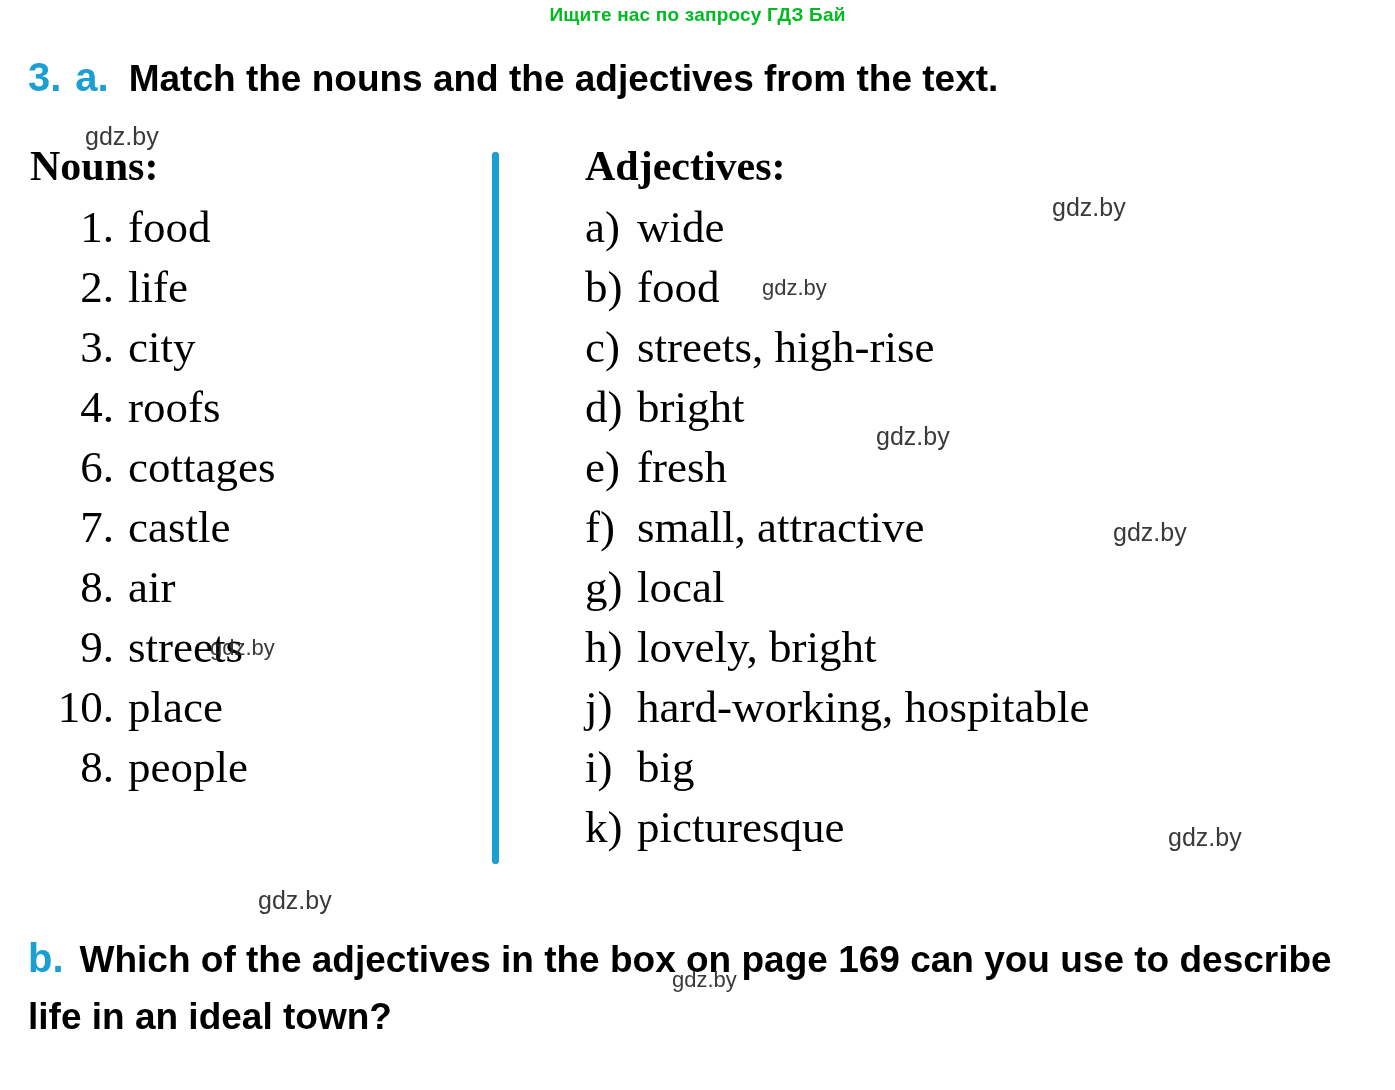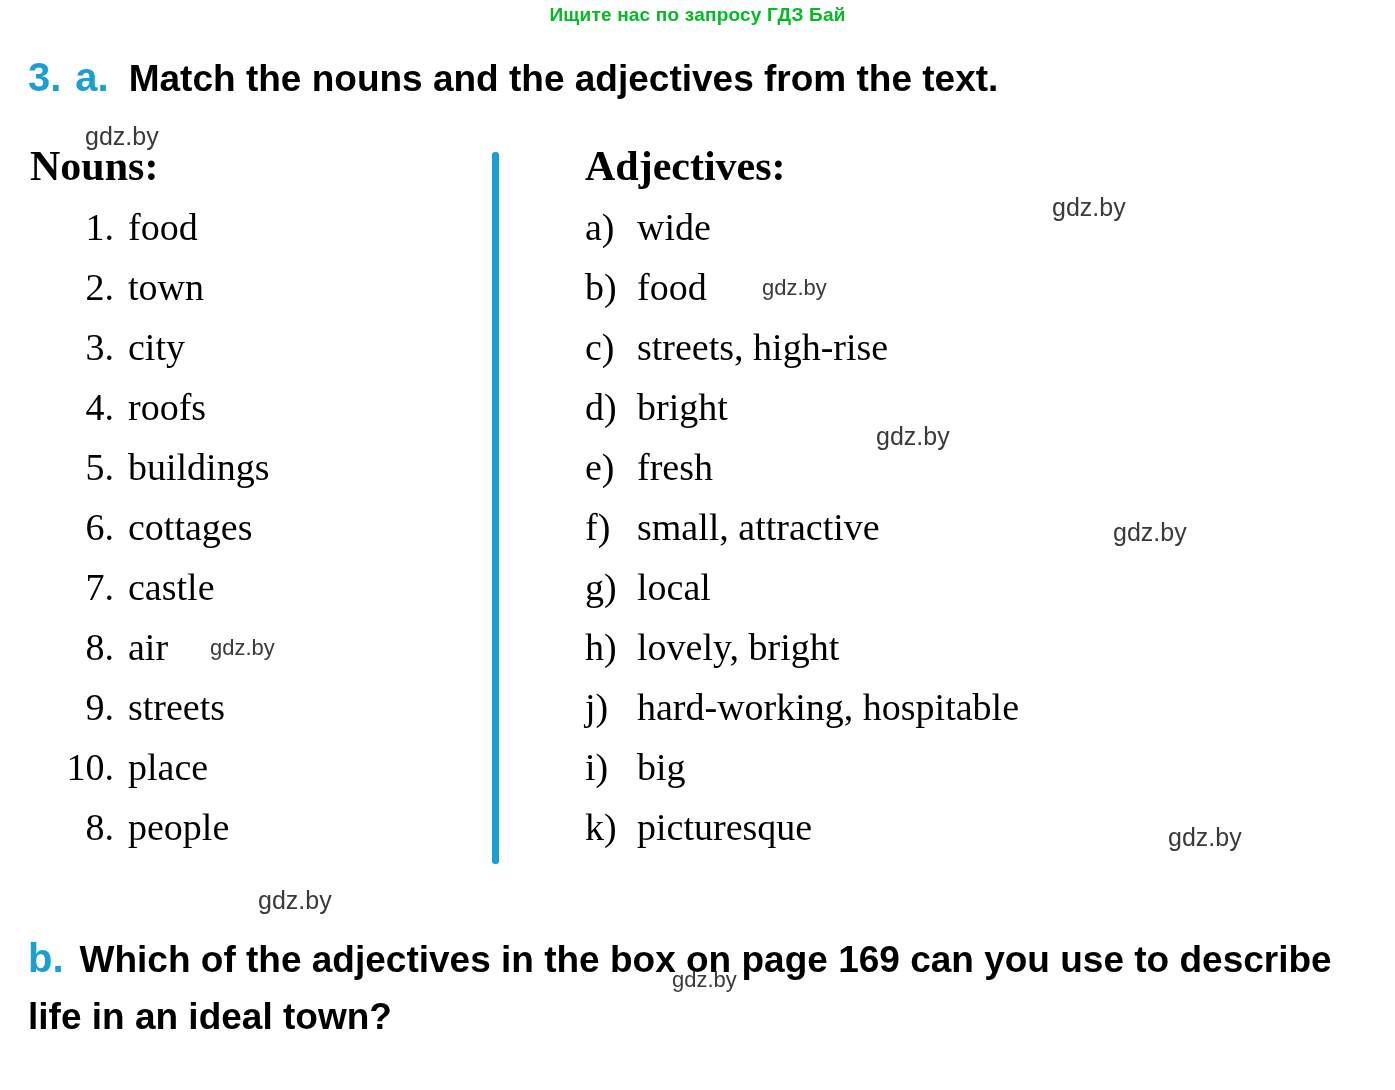--- a/index.html
+++ b/index.html
@@ -88,21 +88,21 @@
     line-height: 1.0;
     margin-bottom: 10px;
     color: #000;
   }
   .list {
     list-style: none;
     margin: 0;
     padding: 0;
   }
   .list li {
-    font-size: 38px;
+    font-size: 45px;
     line-height: 60px;
     white-space: nowrap;
     color: #000;
   }
   .col-nouns .list li {
     text-align: left;
   }
   .marker {
     display: inline-block;
     width: 84px;
@@ -183,24 +183,23 @@
   </div>
 
   <div class="divider"></div>
 
   <div class="columns">
 
     <div class="col-nouns">
       <div class="col-title">Nouns:</div>
       <ul class="list">
         <li><span class="marker">1.</span><span>food</span></li>
-        <li><span class="marker">2.</span><span>town</span></li>
+        <li><span class="marker">2.</span><span>life</span></li>
         <li><span class="marker">3.</span><span>city</span></li>
         <li><span class="marker">4.</span><span>roofs</span></li>
-        <li><span class="marker">5.</span><span>buildings</span></li>
         <li><span class="marker">6.</span><span>cottages</span></li>
         <li><span class="marker">7.</span><span>castle</span></li>
         <li><span class="marker">8.</span><span>air</span></li>
         <li><span class="marker">9.</span><span>streets</span></li>
         <li><span class="marker">10.</span><span>place</span></li>
         <li><span class="marker">8.</span><span>people</span></li>
       </ul>
     </div>
 
     <div class="col-adjs">

